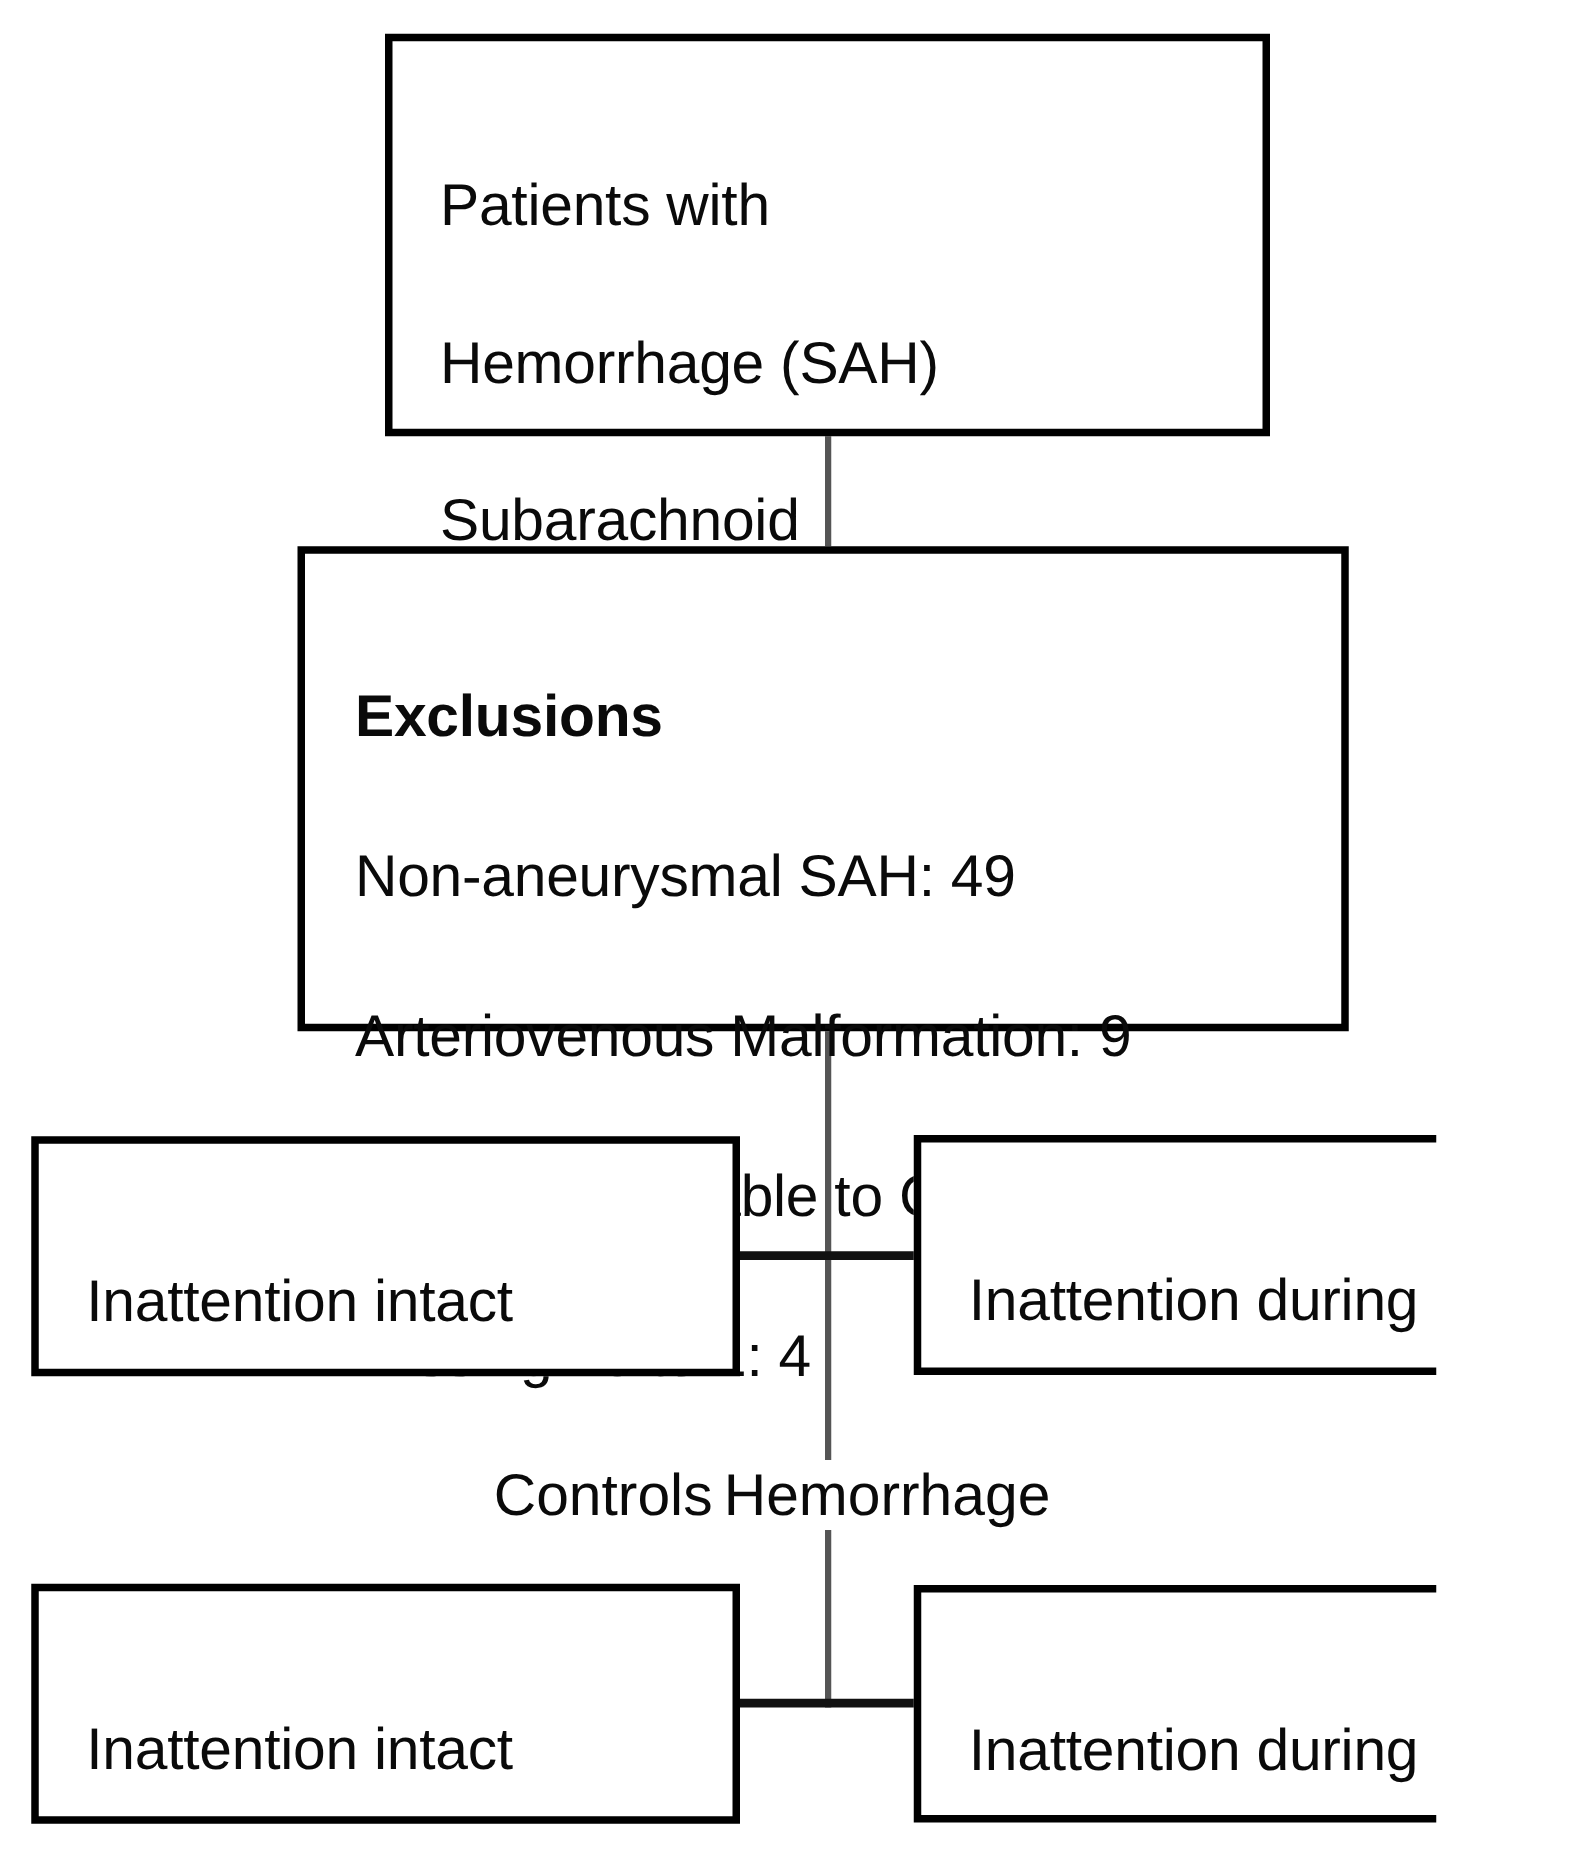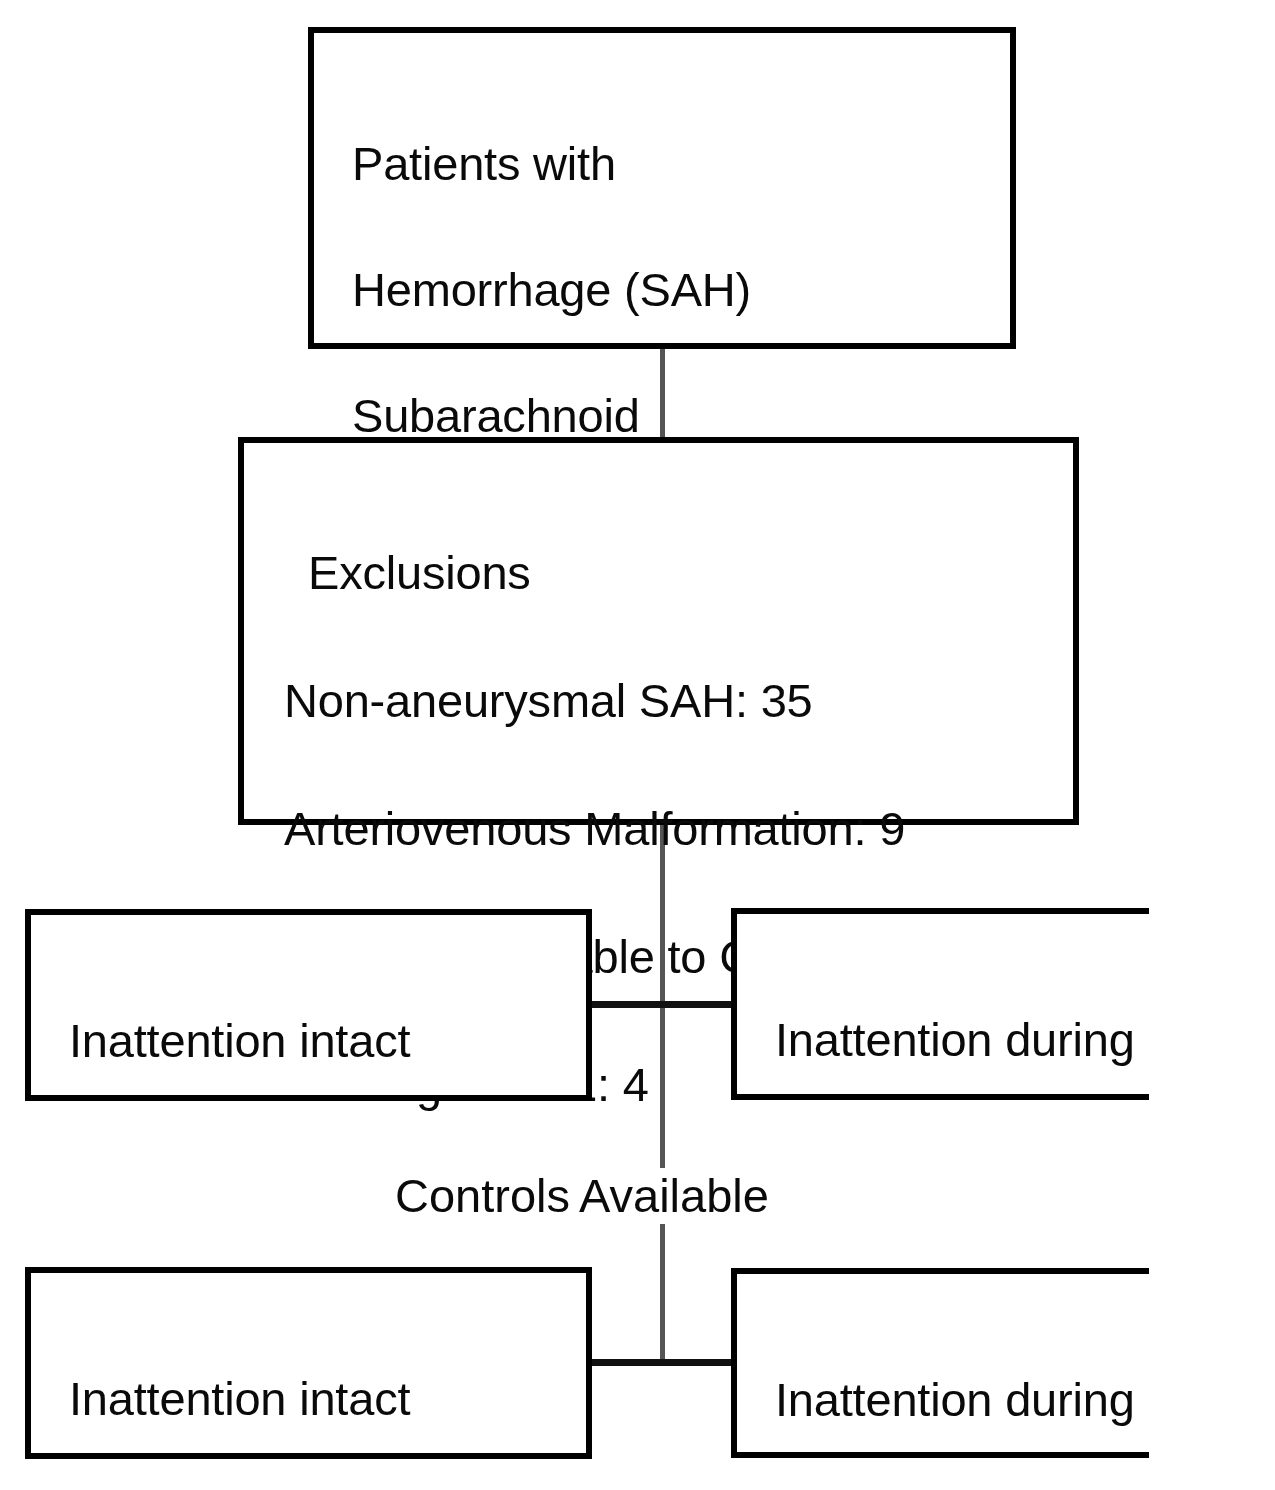--- a/index.html
+++ b/index.html
@@ -29,22 +29,21 @@
     color: #0a0a0a;
     font-size: 47px;
     line-height: 63px;
     letter-spacing: -0.2px;
     white-space: pre-line;
   }
   .box-text.tight {
     line-height: 64px;
   }
   .bold-head {
-    font-weight: normal;
-    margin-left: 24px;
+    font-weight: bold;
   }
   .strong {
     font-weight: bold;
   }
 
   
   .vline {
     position: absolute;
     width: 5px;
     background: #555555;
@@ -89,41 +88,41 @@
       <div>Patients with</div>
       <div>Hemorrhage (SAH)</div>
       <div>Subarachnoid</div>
       <div><span>9/2018 - 9/2019: </span><span class="strong">103</span></div>
     </div>
   </div>
 
   <div class="box" style="left:238px; top:437px; width:841px; height:388px;">
     <div class="box-text tight" style="top:34px; left:40px;">
       <div class="bold-head">Exclusions</div>
-      <div>Non-aneurysmal SAH: 35</div>
+      <div>Non-aneurysmal SAH: 49</div>
       <div>Arteriovenous Malformation: 9</div>
       <div>Deceased/Unable to Count: 17</div>
       <div>Missing 20 to 1: 4</div>
     </div>
   </div>
 
   <div class="box" style="left:25px; top:909px; width:567px; height:192px;">
     <div class="box-text" style="top:31px;">
       <div>Inattention intact</div>
     </div>
   </div>
 
   <div class="box" style="left:731px; top:908px; width:514px; height:192px;">
     <div class="box-text" style="top:31px;">
       <div>Inattention during</div>
     </div>
   </div>
 
   <div class="caption" style="left:395px; top:1168px;">
-    <span class="seg">Controls</span><span class="seg" style="width:9px;">&nbsp;</span><span class="seg">Available</span>
+    <span class="seg">Controls</span><span class="seg" style="width:9px;">&nbsp;</span><span class="seg">Hemorrhage</span>
   </div>
 
   <div class="box" style="left:25px; top:1267px; width:567px; height:192px;">
     <div class="box-text" style="top:31px;">
       <div>Inattention intact</div>
       
     </div>
   </div>
 
   <div class="box" style="left:731px; top:1268px; width:514px; height:190px;">

